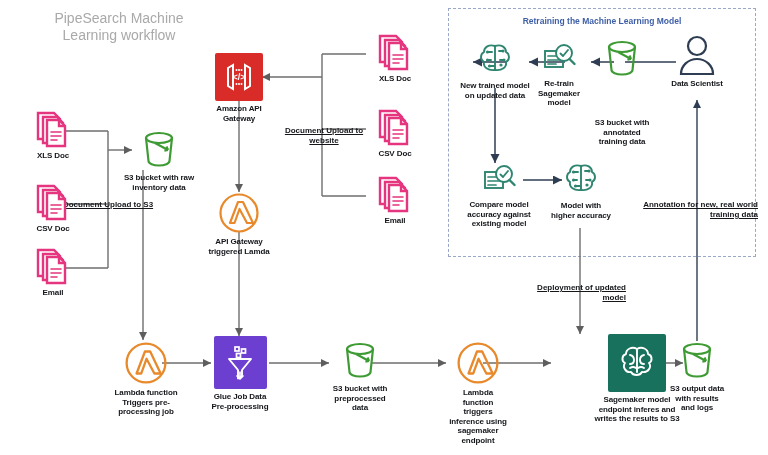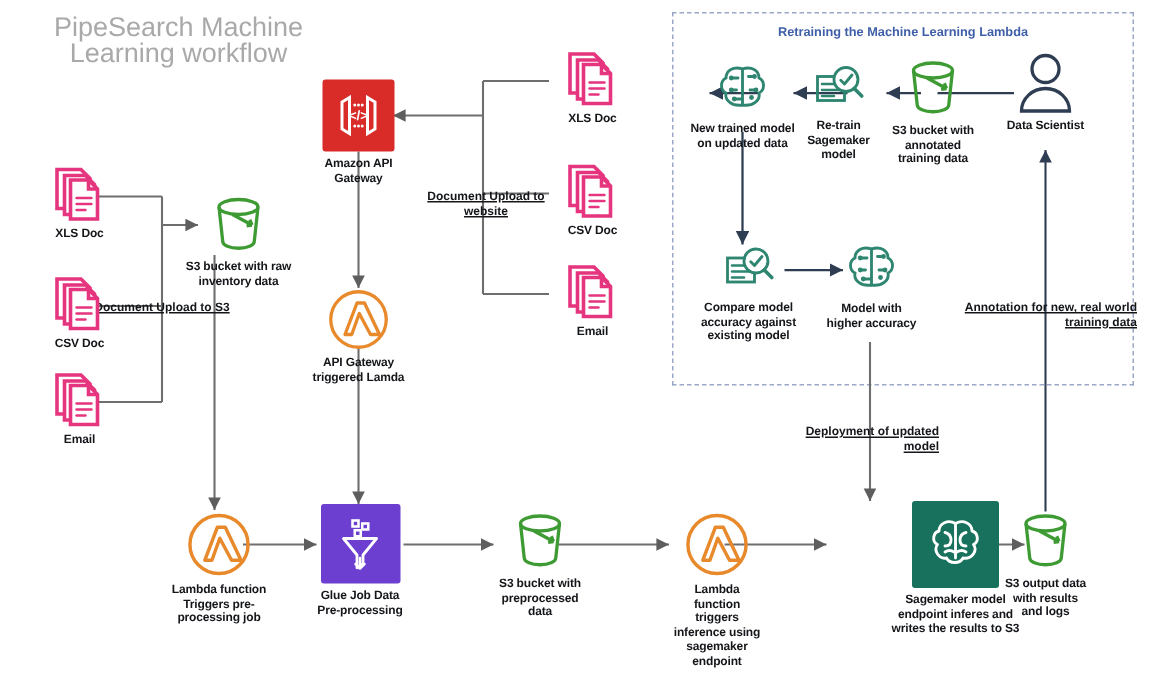--- a/index.html
+++ b/index.html
@@ -2,21 +2,21 @@
 <html><head>
 <meta charset="utf-8">
 <style>
   html,body{margin:0;padding:0;background:#ffffff;}
   body{width:768px;height:455px;position:relative;overflow:hidden;
        font-family:"Liberation Sans",sans-serif;color:#1b1b1b;}
   #canvas{position:absolute;inset:0;width:768px;height:455px;}
   svg.wires{position:absolute;left:0;top:0;width:768px;height:455px;pointer-events:none;}
 
   .title{position:absolute;left:34px;top:10px;width:170px;text-align:center;
-         font-size:18px;line-height:17px;color:#a9a9a9;font-weight:400;}
+         font-size:14px;line-height:17px;color:#a9a9a9;font-weight:400;}
 
   .node{position:absolute;display:flex;flex-direction:column;align-items:center;}
   .node .glyph{display:flex;align-items:center;justify-content:center;}
   .node .cap{margin-top:3px;text-align:center;font-size:8px;line-height:9.6px;
              font-weight:bold;color:#14161a;letter-spacing:-0.1px;}
 
   .edge-label{position:absolute;text-align:center;font-size:8px;line-height:9.6px;
               font-weight:bold;color:#14161a;text-decoration:underline;}
 
   .dashbox{position:absolute;left:448px;top:8px;width:308px;height:249px;
@@ -27,21 +27,21 @@
   .sq{border-radius:2px;}
 </style>
 </head>
 <body>
 
 <div id="canvas">
 
   <div class="title">PipeSearch Machine Learning workflow</div>
 
   <div class="dashbox"></div>
-  <div class="dashbox-title">Retraining the Machine Learning Lambda</div>
+  <div class="dashbox-title">Retraining the Machine Learning Model</div>
 
   <svg class="wires" viewBox="0 0 768 455">
     <defs>
       <marker id="ar" markerWidth="7" markerHeight="7" refX="6" refY="3" orient="auto">
         <path d="M0,0 L6,3 L0,6 z" fill="#5e5e5e"></path>
       </marker>
       <marker id="arT" markerWidth="7" markerHeight="7" refX="6" refY="3" orient="auto">
         <path d="M0,0 L6,3 L0,6 z" fill="#2E3D52"></path>
       </marker>
     </defs>
@@ -292,21 +292,21 @@
             <path d="M7,22 h8"></path>
         </g>
         <circle cx="23" cy="11" r="8" fill="#ffffff" stroke="#2E8570" stroke-width="1.9"></circle>
         <path d="M19.5,11.5 l2.5,2.5 l5,-6" fill="none" stroke="#2E8570" stroke-width="1.9" stroke-linecap="round" stroke-linejoin="round"></path>
         <path d="M28.5,17 l5,5" stroke="#2E8570" stroke-width="2.4" stroke-linecap="round"></path>
       </svg>
     </div>
     <div class="cap">Re-train Sagemaker model</div>
   </div>
 
-  <div class="node" style="left:592px;top:39px;width:60px;">
+  <div class="node" style="left:592px;top:39px;width:60px;gap:36px;">
     <div class="glyph">
       <svg width="42" height="40" viewBox="0 0 42 40">
         <g fill="none" stroke="#3E9B34" stroke-width="2.2">
           <ellipse cx="21" cy="8" rx="13" ry="5"></ellipse>
           <path d="M8,8 L10.5,31 a10.5,4.5 0 0 0 21,0 L34,8"></path>
           <path d="M17,13 L30,20"></path>
           <path d="M30,20 l-1.5,-3.5"></path>
             <path d="M30,20 l-3.6,0.6"></path>
         </g>
       </svg>

